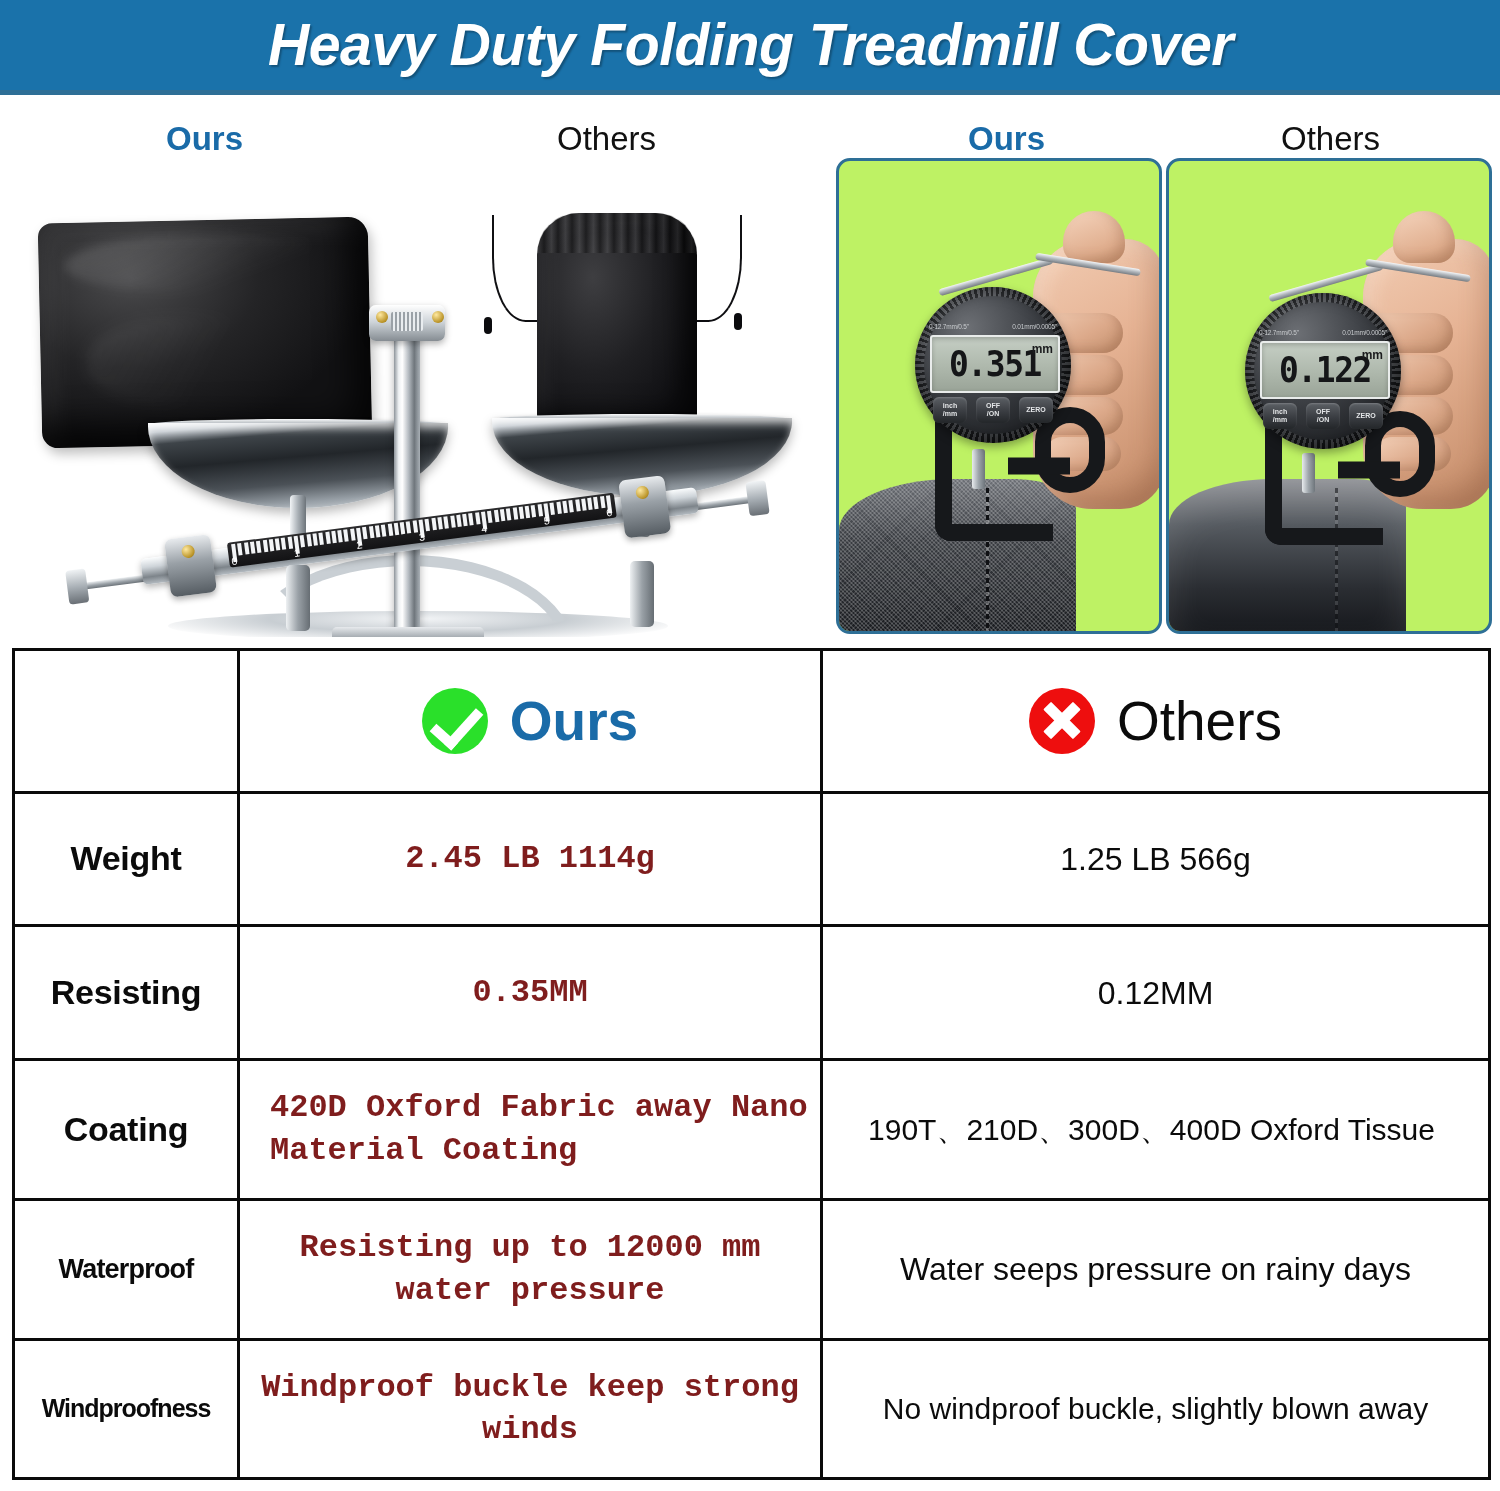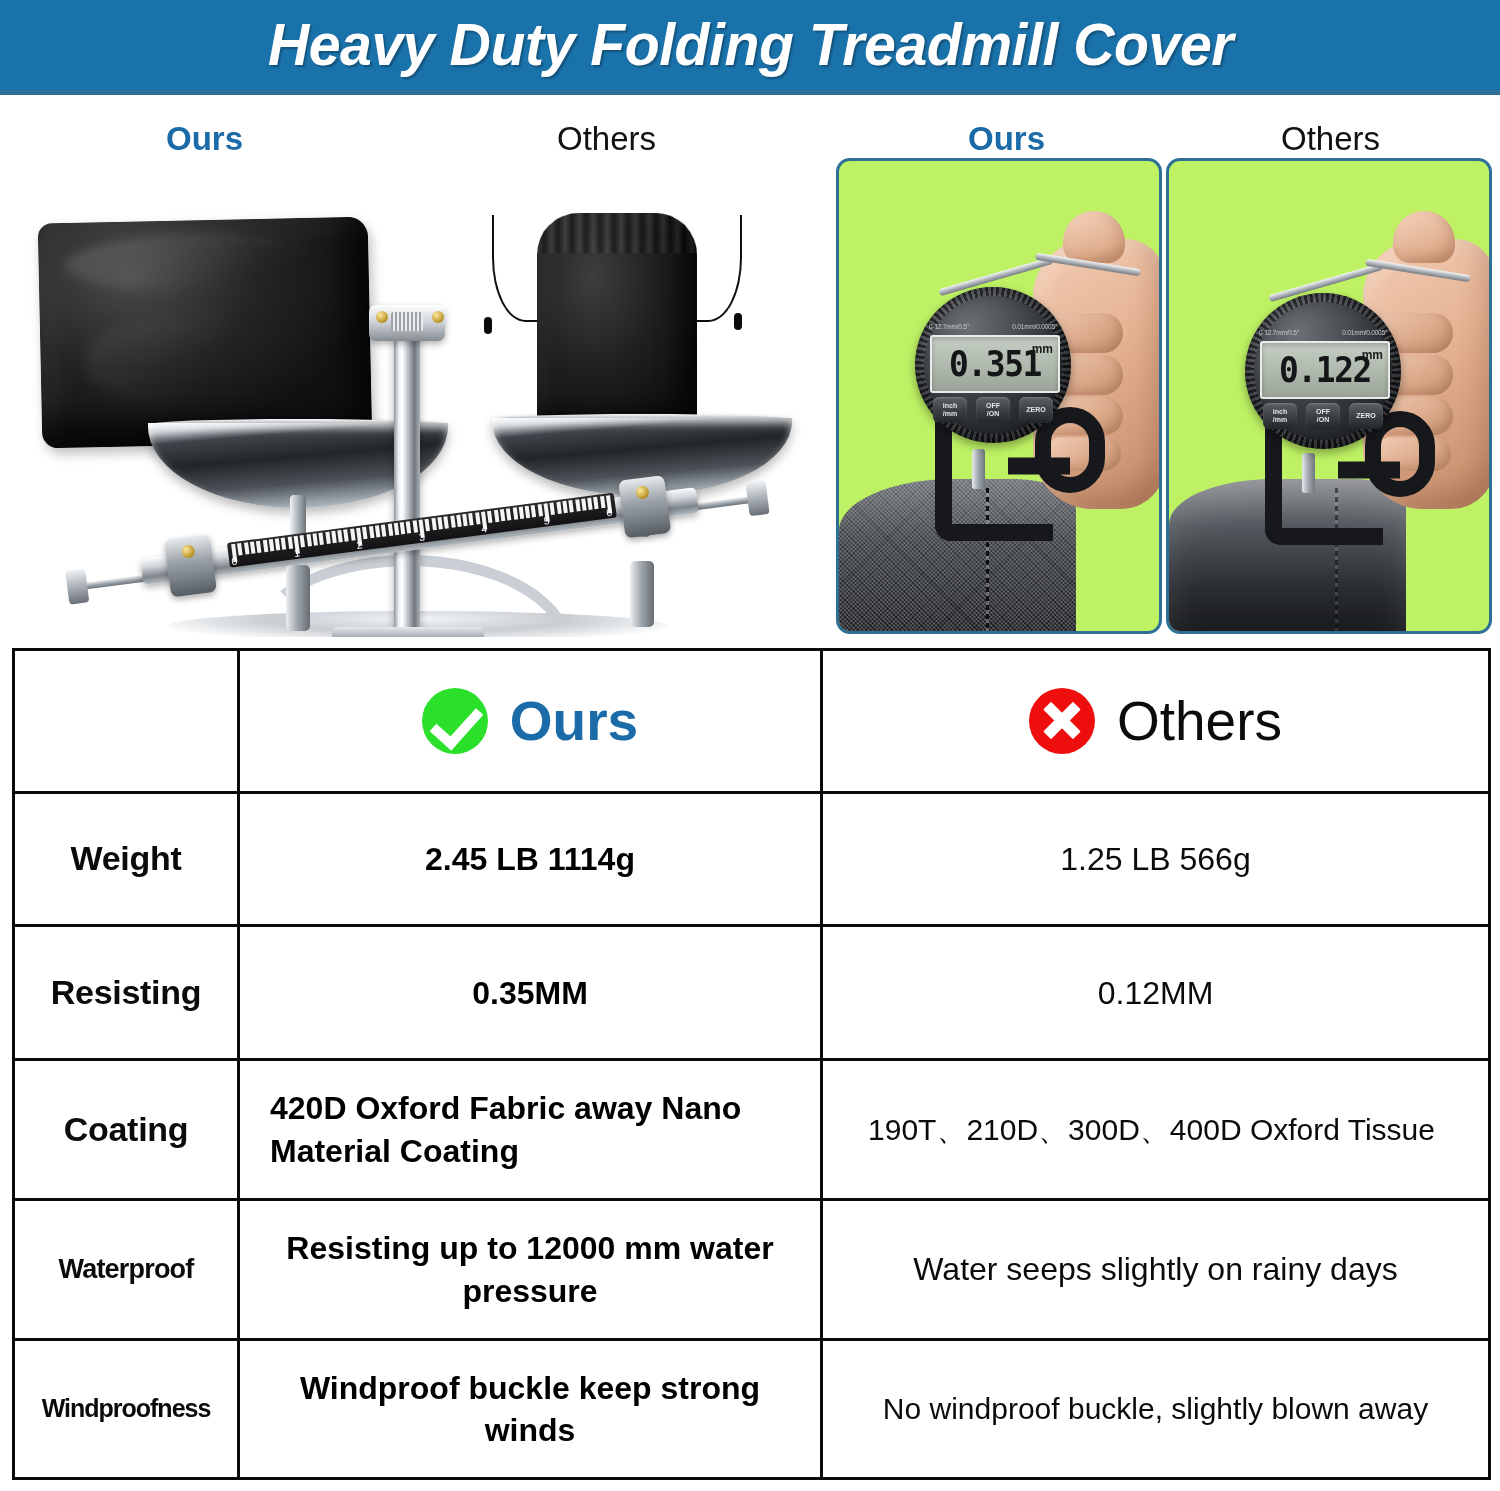--- a/index.html
+++ b/index.html
@@ -527,24 +527,24 @@
   .row-label {
     font-family: "Liberation Sans", sans-serif;
     font-weight: bold;
     font-size: 34px;
     color: #0b0b0b;
     letter-spacing: -0.3px;
   }
   .row-label.narrow { font-size: 27px; letter-spacing: -0.8px; }
 
   .cell-ours {
-    font-family: Liberation Sans, sans-serif;
+    font-family: Liberation Mono, monospace;
     font-weight: bold;
     font-size: 32px;
-    color: #000000;
+    color: #7f1d1d;
     line-height: 1.32;
   }
   .cell-others {
     font-family: "Liberation Sans", sans-serif;
     font-weight: normal;
     font-size: 32px;
     color: #0b0b0b;
     line-height: 1.32;
   }
 </style>
@@ -832,21 +832,21 @@
     </tr>
 
     <tr style="height:125px;">
       <td>
         <span class="row-label narrow">Waterproof</span>
       </td>
       <td>
         <span class="cell-ours">Resisting up to 12000 mm water pressure</span>
       </td>
       <td>
-        <span class="cell-others">Water seeps slightly on rainy days</span>
+        <span class="cell-others">Water seeps pressure on rainy days</span>
       </td>
     </tr>
 
     <tr style="height:125px;">
       <td style="padding-left:2px;padding-right:2px;">
         <span class="row-label" style="font-size:25px;letter-spacing:-1px;">Windproofness</span>
       </td>
       <td>
         <span class="cell-ours">Windproof buckle keep strong winds</span>
       </td>

